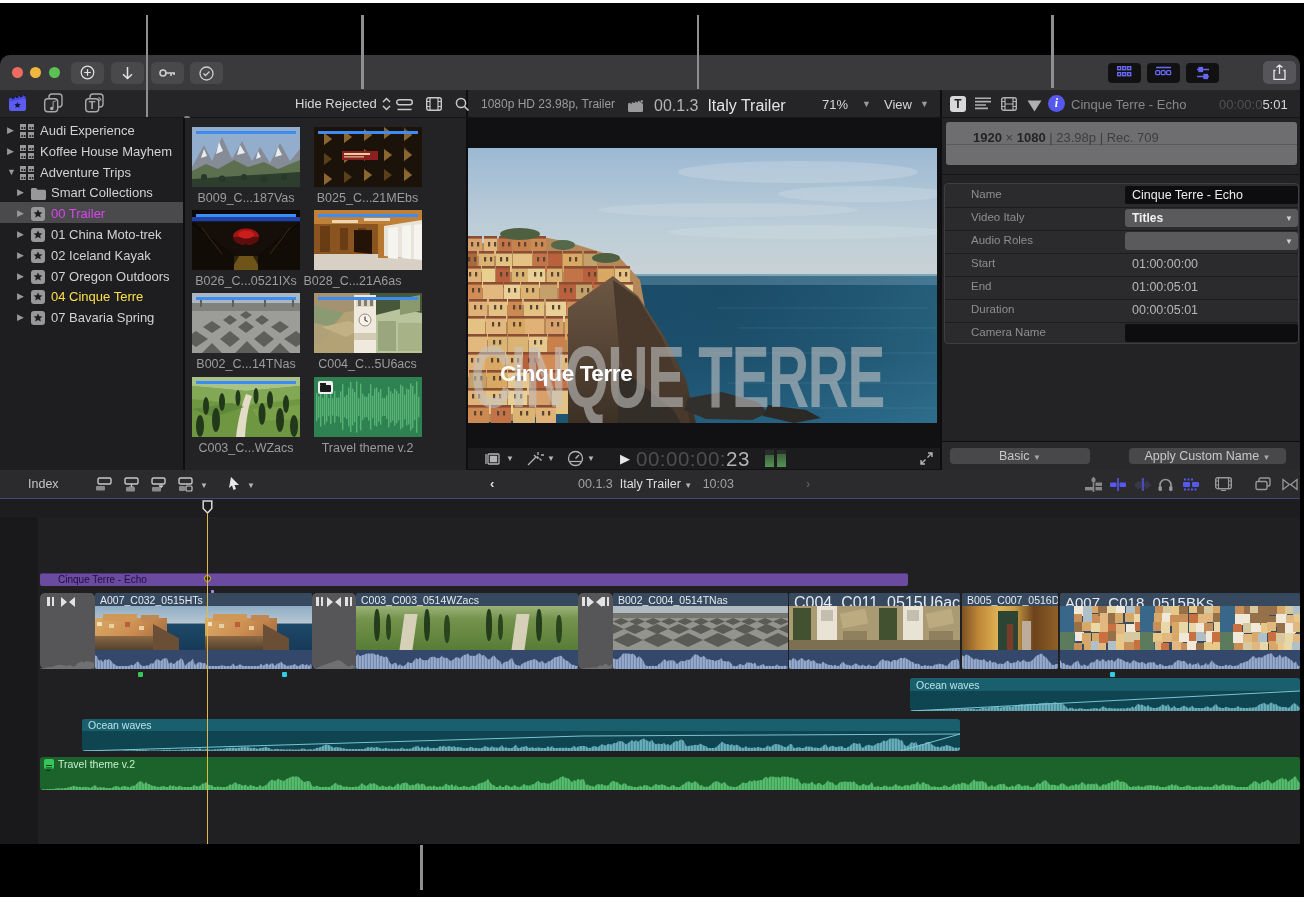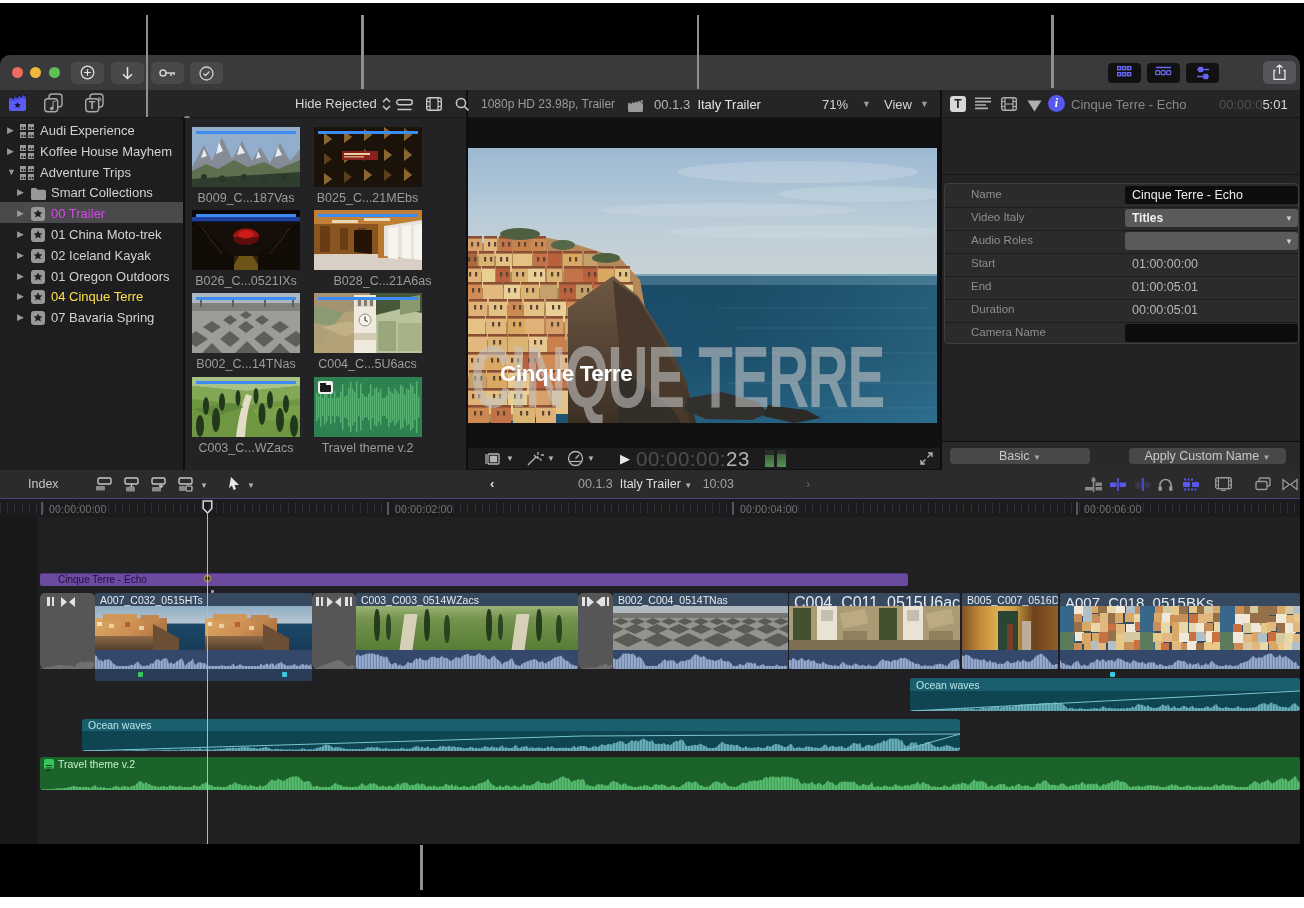--- a/index.html
+++ b/index.html
@@ -116,21 +116,21 @@
         </svg></div>
 
   <div class="ab" style="left:481px;top:7px;font-size:12px;color:#9a9a9c">1080p HD 23.98p, Trailer</div>
   <div class="icon" style="left:628px;top:8px"><svg width="16" height="12" viewBox="0 0 16 12">
           <rect x="0" y="3" width="15" height="9" rx="1.5" fill="#9a9a9c"></rect>
           <path d="M0.3 3.2L14.5 0l0.5 2.2L1 5.4z" fill="#9a9a9c"></path>
           <g fill="#252527">
             <path d="M2 2.6l1.6-.35.6 1.2-1.6.35zM5 1.9l1.6-.35.6 1.2-1.6.35zM8 1.2l1.6-.35.6 1.2-1.6.35zM11 0.6l1.6-.35.6 1.2-1.6.35z"></path>
           </g>
         </svg></div>
-  <div class="ab" style="left:654px;top:7px;font-size:13px;color:#b4b4b6">00.1.3&nbsp; <span style="color:#e4e4e6">Italy Trailer</span></div>
+  <div class="ab" style="left:654px;top:7px;font-size:16px;color:#b4b4b6">00.1.3&nbsp; <span style="color:#e4e4e6">Italy Trailer</span></div>
   <div class="ab" style="left:822px;top:7px;font-size:13px;color:#d6d6d8">71%</div>
   <div class="ab" style="left:862px;top:9px;font-size:9px;color:#9a9a9c">▼</div>
   <div class="ab" style="left:884px;top:7px;font-size:13px;color:#d6d6d8">View</div>
   <div class="ab" style="left:920px;top:9px;font-size:9px;color:#9a9a9c">▼</div>
 
   <div class="ab" style="left:950px;top:6px;width:16px;height:16px;background:#d8d8da;border-radius:3px;text-align:center;line-height:16px;font-size:12px;font-weight:bold;color:#222">T</div>
   <div class="icon" style="left:975px;top:7px"><svg width="16" height="14" viewBox="0 0 16 14">
           <g stroke="#b0b0b2" stroke-width="1.6">
             <path d="M0 1.2h16M0 4.6h16M0 8h11M0 11.4h13"></path>
           </g>
@@ -223,21 +223,21 @@
       <div class="ab" style="left:31px;top:130.8px"><svg width="14" height="14" viewBox="0 0 14 14">
           <rect x="0" y="0" width="14" height="14" rx="3" fill="#98989a"></rect>
           <path d="M7 2.4l1.35 2.8 3.05.3-2.3 2 .7 3-2.8-1.6-2.8 1.6.7-3-2.3-2 3.05-.3z" fill="#1e1e20"></path>
         </svg></div>
       <div class="ab" style="left:51px;top:129.8px;font-size:13px;color:#d2d2d4;white-space:nowrap">02 Iceland Kayak</div>
       <div class="ab" style="left:17px;top:152.6px;font-size:9px;color:#98989a">▶</div>
       <div class="ab" style="left:31px;top:151.6px"><svg width="14" height="14" viewBox="0 0 14 14">
           <rect x="0" y="0" width="14" height="14" rx="3" fill="#98989a"></rect>
           <path d="M7 2.4l1.35 2.8 3.05.3-2.3 2 .7 3-2.8-1.6-2.8 1.6.7-3-2.3-2 3.05-.3z" fill="#1e1e20"></path>
         </svg></div>
-      <div class="ab" style="left:51px;top:150.6px;font-size:13px;color:#d2d2d4;white-space:nowrap">01 Oregon Outdoors</div>
+      <div class="ab" style="left:51px;top:150.6px;font-size:13px;color:#d2d2d4;white-space:nowrap">07 Oregon Outdoors</div>
       <div class="ab" style="left:17px;top:173.4px;font-size:9px;color:#98989a">▶</div>
       <div class="ab" style="left:31px;top:172.4px"><svg width="14" height="14" viewBox="0 0 14 14">
           <rect x="0" y="0" width="14" height="14" rx="3" fill="#98989a"></rect>
           <path d="M7 2.4l1.35 2.8 3.05.3-2.3 2 .7 3-2.8-1.6-2.8 1.6.7-3-2.3-2 3.05-.3z" fill="#1e1e20"></path>
         </svg></div>
       <div class="ab" style="left:51px;top:171.4px;font-size:13px;color:#fde047;white-space:nowrap">04 Cinque Terre</div>
       <div class="ab" style="left:17px;top:194.20000000000002px;font-size:9px;color:#98989a">▶</div>
       <div class="ab" style="left:31px;top:193.20000000000002px"><svg width="14" height="14" viewBox="0 0 14 14">
           <rect x="0" y="0" width="14" height="14" rx="3" fill="#98989a"></rect>
           <path d="M7 2.4l1.35 2.8 3.05.3-2.3 2 .7 3-2.8-1.6-2.8 1.6.7-3-2.3-2 3.05-.3z" fill="#1e1e20"></path>
@@ -309,21 +309,21 @@
             <rect x="26" y="18" width="8" height="22"></rect>
             <rect x="44" y="18" width="8" height="22"></rect>
           </g>
           <g fill="#e8d8b8">
             <rect x="18" y="10" width="26" height="3"></rect>
             <rect x="50" y="8" width="26" height="3"></rect>
           </g>
           <path d="M40 20h18v24l-18-2z" fill="#241408"></path>
           <rect x="4" y="4" width="100" height="3" fill="#3c8cf4"></rect>
         </svg></div>
-      <div class="ab" style="left:118.5px;top:155.5px;width:128px;text-align:right;font-size:12.5px;color:#9c9c9e;white-space:nowrap">B028_C...21A6as</div>
+      <div class="ab" style="left:118.5px;top:155.5px;width:128px;text-align:left;font-size:12.5px;color:#9c9c9e;white-space:nowrap">B028_C...21A6as</div>
       <div class="ab" style="left:7px;top:175px;width:108px;height:60px"><svg width="108" height="60" viewBox="0 0 108 60">
           <rect width="108" height="60" fill="#b2bcc4"></rect>
           <rect y="0" width="108" height="10" fill="#aab6c0"></rect>
           <rect y="10" width="108" height="8" fill="#80807c"></rect>
           <g fill="#606058">
             <rect x="8" y="6" width="2" height="8"></rect>
             <rect x="40" y="6" width="2" height="8"></rect>
             <rect x="72" y="6" width="2" height="8"></rect>
             <rect x="100" y="6" width="2" height="8"></rect>
           </g>
@@ -809,20 +809,24 @@
 <svg width="13" height="13" viewBox="0 0 13 13" style="position:absolute;left:452px;top:4px">
           <g stroke="#b4b4b6" stroke-width="1.4" fill="none">
             <path d="M1 1h11v11H1z" opacity="0.01"></path>
             <path d="M8 1h4v4M5 12H1V8M12 1L7.5 5.5M1 12l4.5-4.5"></path>
           </g>
         </svg>
 </div>
     </div>
     <div class="vsep" style="left:940px;top:63px;width:2px;height:352px"></div>
     <div class="ab" style="left:942px;top:63px;width:358px;height:352px;background:#232325;overflow:hidden">
+      <div class="ab" style="left:4px;top:4px;width:351px;height:43px;background:#6e6e70;border-radius:3px">
+        <div class="ab" style="left:0;top:22px;width:351px;height:1px;background:rgba(0,0,0,0.18)"></div>
+        <div class="ab" style="left:27px;top:8px;font-size:13px;color:#3a3a3c"><b style="color:#242426">1920</b> × <b style="color:#242426">1080</b> <span style="color:#3e3e40">| 23.98p | Rec. 709</span></div>
+      </div>
       <div class="ab" style="left:0;top:56px;width:358px;height:1px;background:#151517"></div>
       <div class="ab" style="left:2px;top:65px;width:355px;height:161px;background:#2b2b2d;border:1px solid #3e3e40;border-radius:4px">
         <div class="ab" style="left:26px;top:4px;font-size:11.5px;color:#8e8e90">Name</div>
         <div class="ab" style="left:180px;top:2px;width:173px;height:18px;background:#0d0d0f;border-radius:2px;color:#ececee;font-size:12.5px;padding:2px 0 0 7px">Cinque Terre - Echo</div>
         <div class="ab" style="left:0;top:23px;width:353px;height:1px;background:#1c1c1e"></div>
         <div class="ab" style="left:26px;top:27px;font-size:11.5px;color:#8e8e90">Video Italy</div>
         <div class="ab" style="left:180px;top:25px;width:173px;height:18px;background:#5a5a5c;border-radius:3px;color:#f0f0f2;font-size:12px;font-weight:bold;padding:2px 0 0 7px">Titles<span style="position:absolute;right:5px;font-weight:normal;font-size:8px;color:#d0d0d2;top:5px">▼</span></div>
         <div class="ab" style="left:0;top:46px;width:353px;height:1px;background:#1c1c1e"></div>
         <div class="ab" style="left:26px;top:50px;font-size:11.5px;color:#8e8e90">Audio Roles</div>
         <div class="ab" style="left:180px;top:48px;width:173px;height:18px;background:#5a5a5c;border-radius:3px">
@@ -917,39 +921,28 @@
         </svg></div>
       <div class="ab" style="left:1255px;top:7px"><svg width="16" height="14" viewBox="0 0 16 14">
           <rect x="4" y="1" width="11" height="8" rx="1.5" fill="none" stroke="#98989a" stroke-width="1.4"></rect>
           <rect x="1" y="4.5" width="11" height="8" rx="1.5" fill="#2b2b2d" stroke="#98989a" stroke-width="1.4"></rect>
         </svg></div>
       <div class="ab" style="left:1282px;top:7px"><svg width="16" height="13" viewBox="0 0 16 13">
           <path d="M1 1.5v10l6.3-5zM15 1.5v10l-6.3-5z" fill="none" stroke="#98989a" stroke-width="1.3"></path>
         </svg></div>
     </div>
     <div class="ab" style="left:0;top:443px;width:1300px;height:1px;background:#46467e"></div>
-    <div class="ab" style="left:0;top:444px;width:1300px;height:18px;background:#1b1b1d">
-      <div class="ab" style="left:0;top:4px;width:1300px;height:10px;background:repeating-linear-gradient(90deg,#2f2f33 0 1px,transparent 1px 7.19px)"></div>
-      <div class="ab" style="left:41px;top:3px;width:2px;height:13px;background:#57575b"></div>
-      <div class="ab" style="left:49px;top:4px;font-size:10.5px;color:#737375;letter-spacing:0.2px">00:00:00:00</div>
-      <div class="ab" style="left:387px;top:3px;width:2px;height:13px;background:#57575b"></div>
-      <div class="ab" style="left:395px;top:4px;font-size:10.5px;color:#737375;letter-spacing:0.2px">00:00:02:00</div>
-      <div class="ab" style="left:732px;top:3px;width:2px;height:13px;background:#57575b"></div>
-      <div class="ab" style="left:740px;top:4px;font-size:10.5px;color:#737375;letter-spacing:0.2px">00:00:04:00</div>
-      <div class="ab" style="left:1076px;top:3px;width:2px;height:13px;background:#57575b"></div>
-      <div class="ab" style="left:1084px;top:4px;font-size:10.5px;color:#737375;letter-spacing:0.2px">00:00:06:00</div>
-    </div>
     <div class="ab" style="left:0;top:462px;width:1300px;height:327px;background:#202022">
       <div class="ab" style="left:0;top:0;width:38px;height:327px;background:#19191b"></div>
       <div class="ab" style="left:40px;top:56px;width:868px;height:12.5px;background:#6b4ba0;border-radius:2px;border-top:1px solid #4e3380">
         <div class="ab" style="left:18px;top:0px;font-size:10px;color:#1e0e40">Cinque Terre - Echo</div>
       </div>
       <div class="ab" style="left:203.5px;top:57.5px;width:7px;height:7px;border-radius:50%;background:#32300f;border:1.7px solid #ddbb35"></div>
       <div class="ab" style="left:211px;top:73px;width:3px;height:3px;background:#b48ae8;border-radius:1px"></div>
-      <div class="ab" style="left:95px;top:76px;width:217px;height:88px;background:#2a3c56;border-radius:2px;overflow:hidden">
+      <div class="ab" style="left:95px;top:76px;width:217px;height:76px;background:#2a3c56;border-radius:2px;overflow:hidden">
         <div class="ab" style="left:0;top:0;width:217px;height:13px;background:#36495f">
           <div class="ab" style="left:5px;top:0.5px;font-size:10.5px;color:#e6ebf2;white-space:nowrap">A007_C032_0515HTs</div>
         </div>
         <div class="ab" style="left:0;top:13px;width:217px;height:44px;overflow:hidden">
           <div style="position:absolute;top:0;left:0px;width:110px;height:44px;background:linear-gradient(to bottom,#8fadc4 0%,#b6c6d1 38%,#1d4868 42%,#173a58 100%)">
             <div style="position:absolute;left:0;top:12px;width:72px;height:22px;background:linear-gradient(135deg,#daa964 0%,#cc8c50 55%,#a06c40 100%)"></div>
             <div style="position:absolute;left:0;top:30px;width:60px;height:14px;background:linear-gradient(to bottom,#8a6844,#54402e)"></div>
             <div style="position:absolute;left:8px;top:8px;width:34px;height:7px;background:#cf9858"></div>
             <div style="position:absolute;left:46px;top:9px;width:18px;height:6px;background:#c08850"></div>
             <div style="position:absolute;left:58px;top:18px;width:26px;height:26px;background:#6a4e36;clip-path:polygon(0 0,100% 55%,100% 100%,0 100%)"></div>

